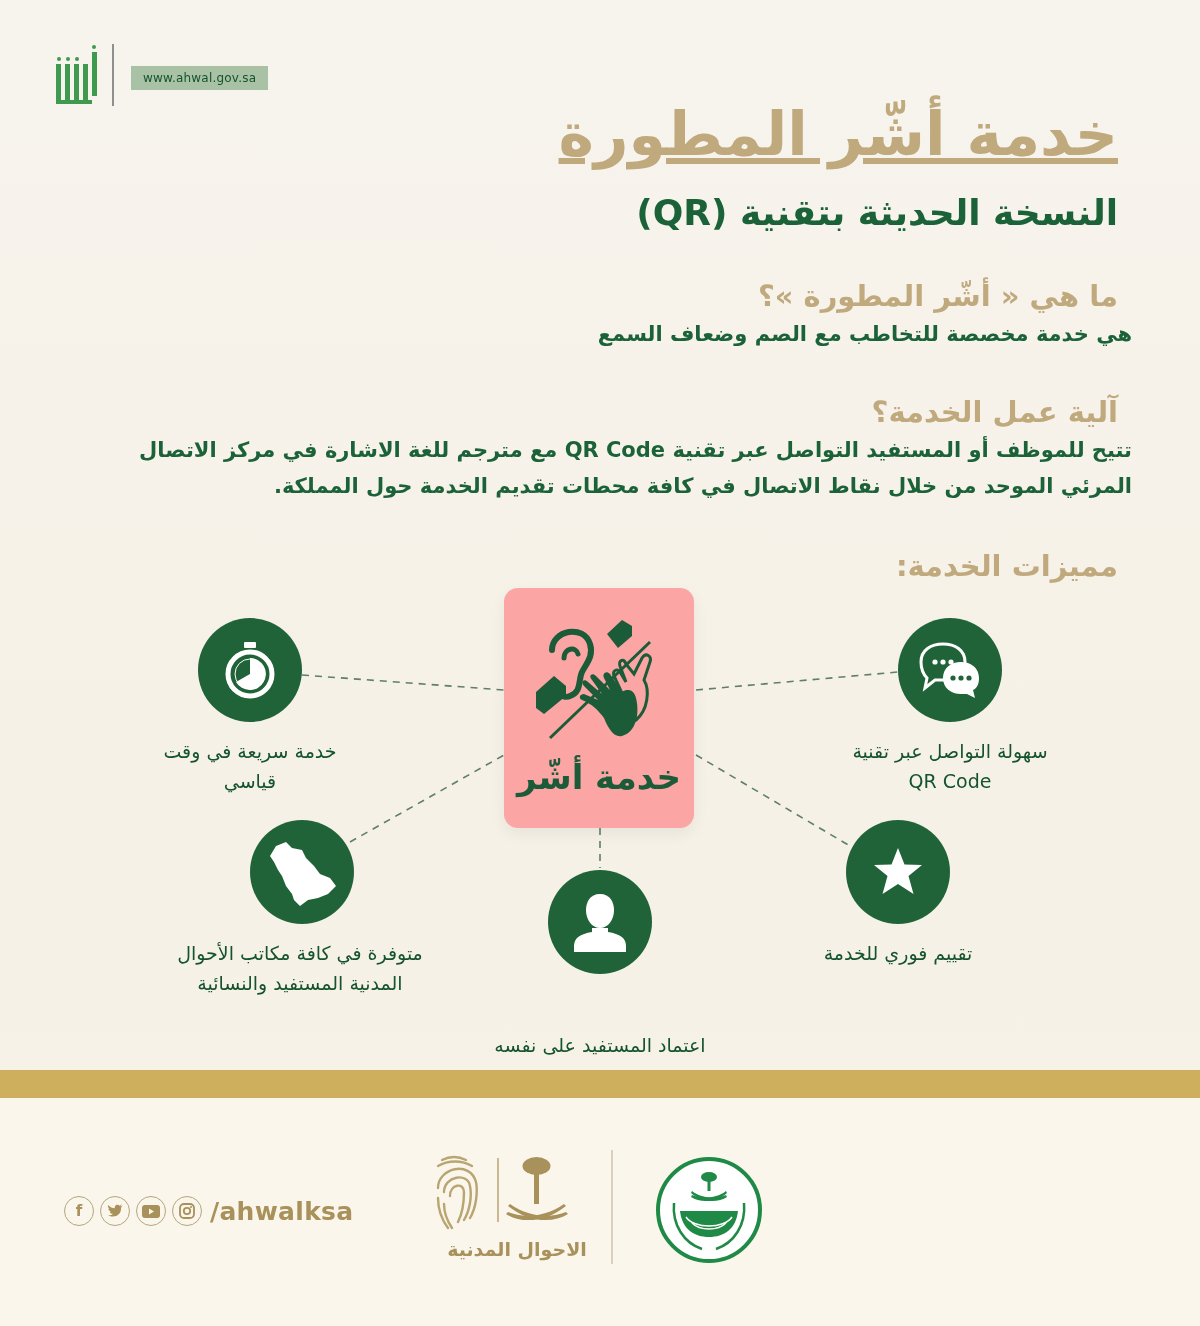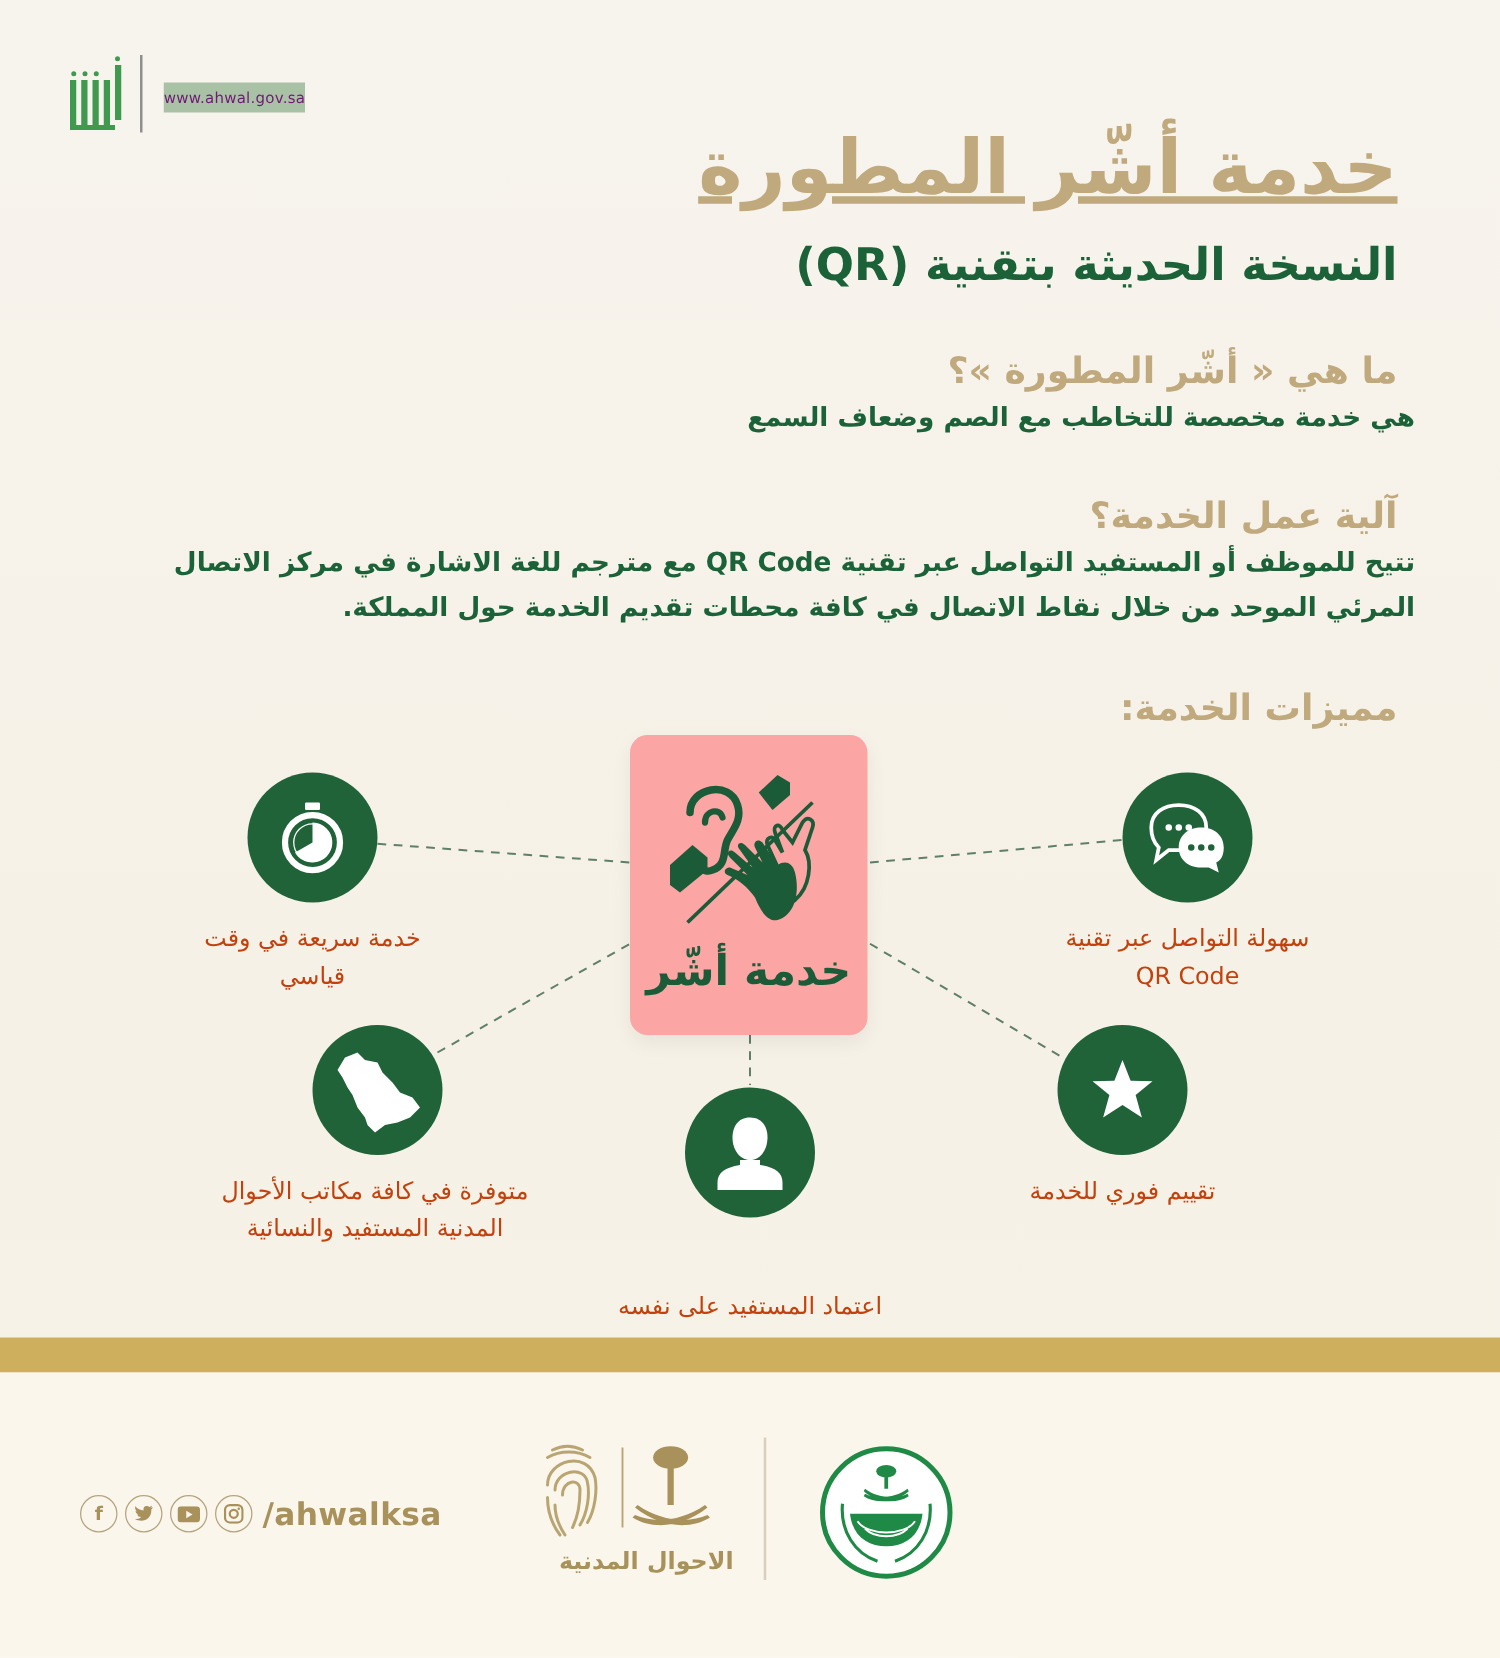--- a/index.html
+++ b/index.html
@@ -8,22 +8,22 @@
     font-family: "DejaVu Sans", sans-serif;
     background: linear-gradient(180deg, #f7f4ee 0%, #f6f1e6 60%, #f7f2e6 100%);
   }
   .abs { position: absolute; }
   .rtl { direction: rtl; }
 
   
   .absher-logo { left: 52px; top: 44px; width: 50px; height: 62px; }
   .logo-divider { left: 112px; top: 44px; width: 2px; height: 62px; background: #8f8f8f; }
   .url-badge {
-    left: 131px; top: 66px; height: 24px; padding: 0 0;
-    background: #a9c2a6; color: #701a75; font-size: 12px; line-height: 24px;
+    left: 131px; top: 66px; height: 24px; padding: 0 12px;
+    background: #a9c2a6; color: #14532d; font-size: 12px; line-height: 24px;
     font-family: "DejaVu Sans", sans-serif; letter-spacing: 0.2px;
   }
 
   
   .title-main {
     right: 82px; top: 92px; font-size: 60px; font-weight: bold; color: #bfa97d;
     line-height: 84px; white-space: nowrap; text-decoration: underline;
   }
   .title-sub {
     right: 82px; top: 186px; font-size: 36px; font-weight: bold; color: #1c6239;
@@ -52,21 +52,21 @@
   .center-card .card-label {
     position: absolute; left: 0; right: 0; top: 166px; text-align: center;
     font-size: 34px; font-weight: bold; color: #1c5b38; direction: rtl; line-height: 46px;
   }
 
   .feature-circle {
     width: 104px; height: 104px; border-radius: 50%; background: #216338;
     display: flex; align-items: center; justify-content: center;
   }
   .feature-label {
-    text-align: center; color: #c2410c; font-size: 19px; line-height: 30px; direction: rtl;
+    text-align: center; color: #14532d; font-size: 19px; line-height: 30px; direction: rtl;
   }
 
   
   .gold-band { left: 0; top: 1070px; width: 1200px; height: 28px; background: #cdaf5e; }
   .footer-bg { left: 0; top: 1098px; width: 1200px; height: 228px; background: #fbf6ec; }
 
   
   .social { left: 64px; top: 1196px; display: flex; align-items: center; gap: 6px; }
   .social-icon {
     width: 30px; height: 30px; border: 1.5px solid #b5a57f; border-radius: 50%;

